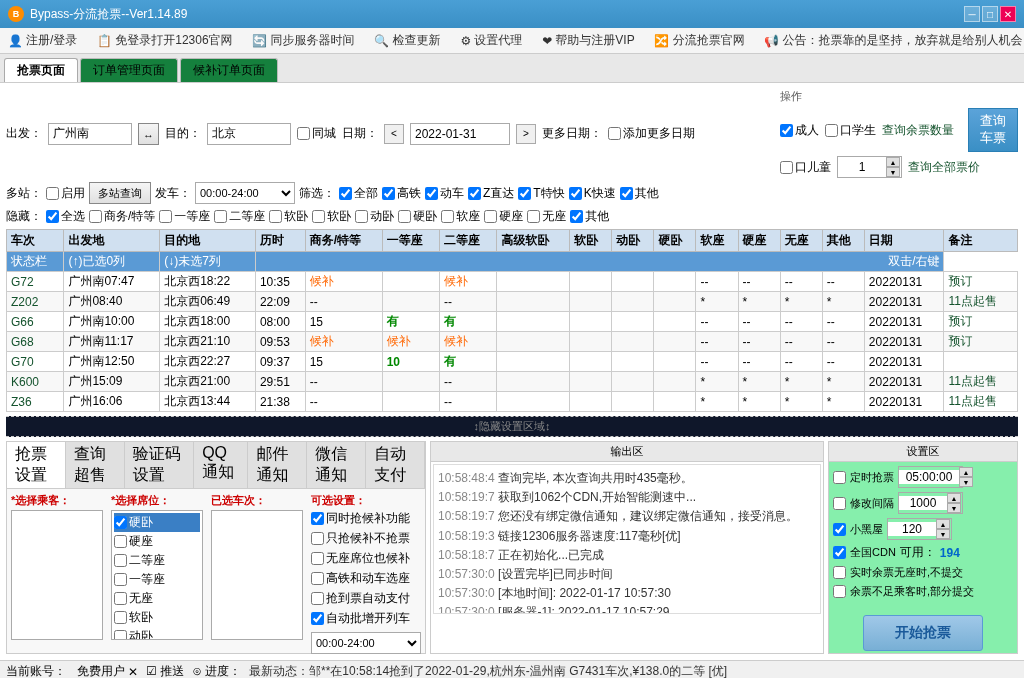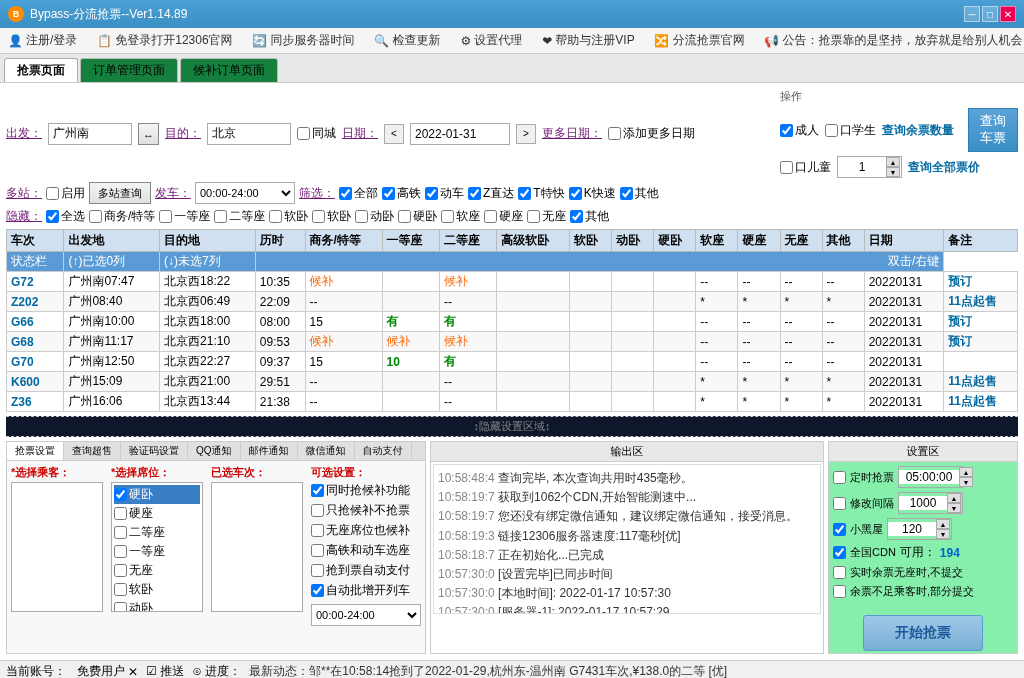--- a/index.html
+++ b/index.html
@@ -50,52 +50,52 @@
       border-radius: 3px 3px 0 0;
       font-size: 12px;
     }
     .tab.active { background: white; border-color: #aaa; font-weight: bold; }
     
     
     .main-content { background: white; padding: 6px; height: calc(678px - 28px - 26px - 25px - 22px); display: flex; flex-direction: column; gap: 4px; }
     
     
     .search-row { display: flex; align-items: center; gap: 6px; flex-wrap: nowrap; }
-    .label { color: #701a75; white-space: nowrap; text-decoration: underline; }
+    .label { color: #000000; white-space: nowrap; }
     .input-box { border: 1px solid #aaa; padding: 2px 4px; height: 22px; background: white; }
     .input-box.city { width: 84px; }
     .input-box.date { width: 100px; }
     .btn { border: 1px solid #888; background: linear-gradient(to bottom, #f5f5f5, #e0e0e0); padding: 2px 8px; cursor: pointer; height: 22px; font-size: 11px; }
     .btn.swap { padding: 2px 4px; }
     .btn.blue { background: linear-gradient(to bottom, #5ba3d9, #3a8fc5); color: white; border-color: #2a7fb5; width: 50px; height: 44px; font-size: 13px; line-height: 1.3; }
     .checkbox-label { display: flex; align-items: center; gap: 2px; white-space: nowrap; }
     .checkbox-label input { margin: 0; }
     .nav-btn { border: 1px solid #aaa; background: #f0f0f0; width: 20px; height: 20px; cursor: pointer; display: flex; align-items: center; justify-content: center; font-size: 10px; }
     
     
     .filter-row { display: flex; align-items: center; gap: 4px; flex-wrap: nowrap; font-size: 11px; }
     
     
     .ticket-table { width: 100%; border-collapse: collapse; font-size: 11px; }
     .ticket-table th { background: #d0e0f0; border: 1px solid #bbb; padding: 2px 4px; text-align: left; white-space: nowrap; }
     .ticket-table td { border: 1px solid #ccc; padding: 1px 4px; white-space: nowrap; }
     .ticket-table tr.status-row td { background: #5a9ad5; color: white; }
     .ticket-table tr:nth-child(even):not(.status-row) td { background: #f8f8f8; }
-    .link { color: #0369a1; cursor: pointer; text-decoration: none; font-weight: bold; }
+    .link { color: #14532d; cursor: pointer; text-decoration: none; }
     .green { color: #008800; font-weight: bold; }
     .orange { color: #ff6600; }
     
     
     .bottom-area { display: flex; gap: 4px; flex: 1; min-height: 0; }
     .bottom-left { flex: 0 0 420px; border: 1px solid #ccc; background: #f8f8f8; }
     .bottom-mid { flex: 1; border: 1px solid #ccc; background: white; }
     .bottom-right { flex: 0 0 190px; border: 1px solid #ccc; background: #86efac; }
     
     .panel-tabs { display: flex; background: #e0e0e0; border-bottom: 1px solid #ccc; }
-    .panel-tab { padding: 2px 8px; cursor: pointer; font-size: 10px; border-right: 1px solid #ccc; }
+    .panel-tab { padding: 2px 8px; cursor: pointer; font-size: 16px; border-right: 1px solid #ccc; }
     .panel-tab.active { background: white; }
     
     .panel-content { padding: 4px; }
     
     
     .settings-grid { display: flex; gap: 8px; }
     .settings-col { flex: 1; }
     .settings-label { color: #cc0000; font-size: 11px; font-weight: bold; margin-bottom: 2px; }
     .list-box { border: 1px solid #aaa; background: white; height: 140px; overflow-y: auto; }
     .list-item { padding: 1px 4px; cursor: pointer; }

